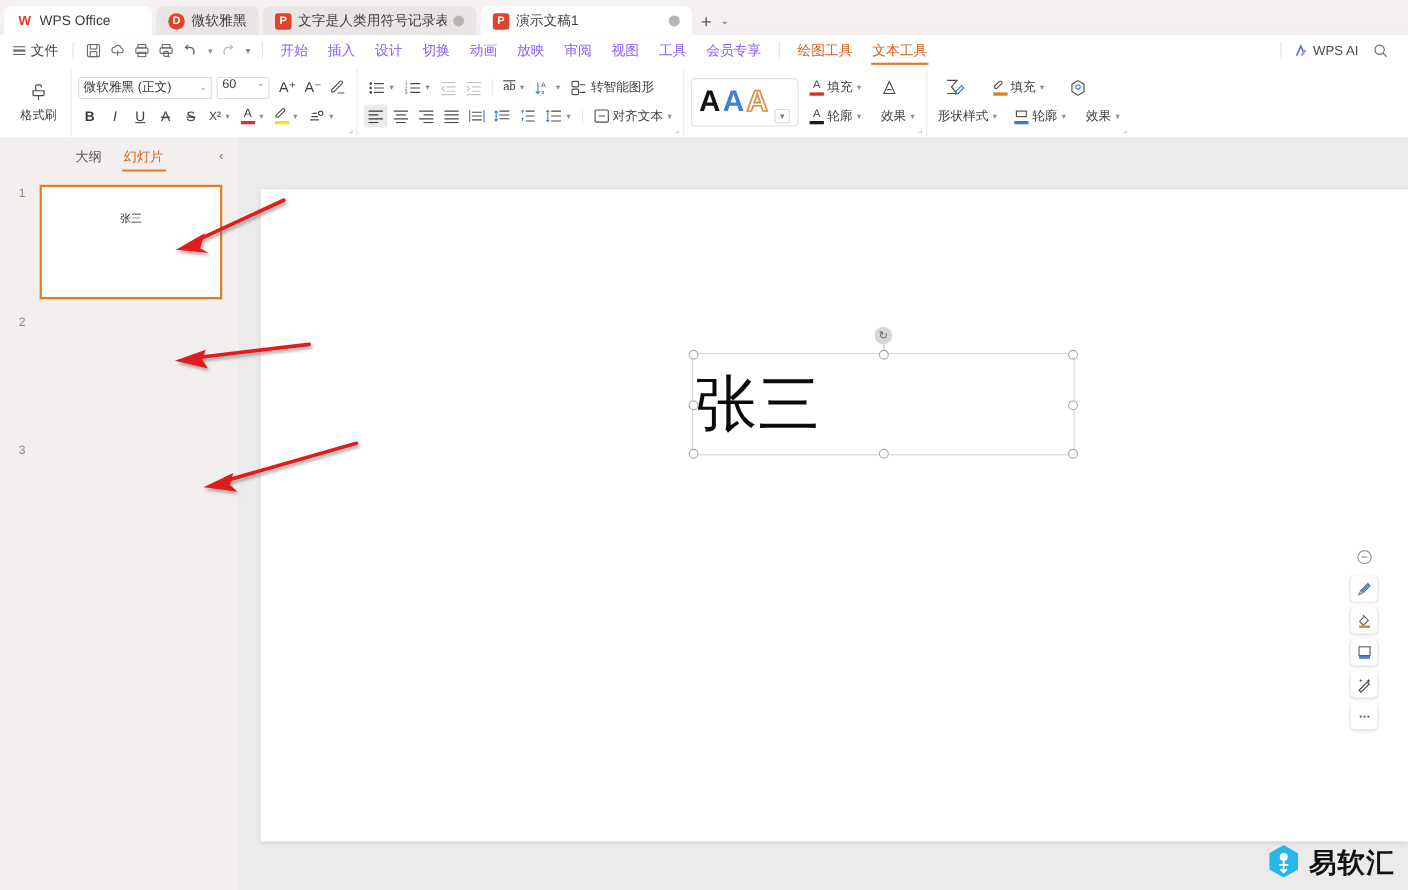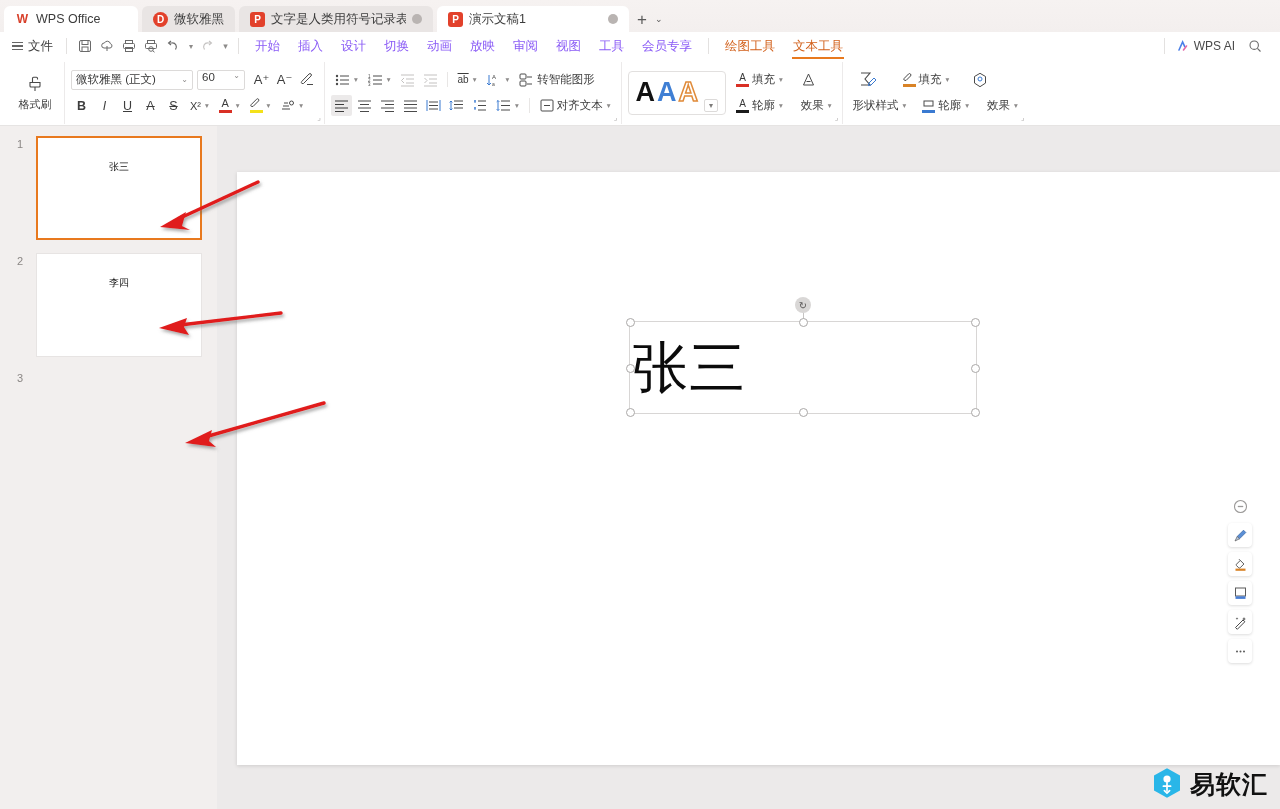--- a/index.html
+++ b/index.html
@@ -556,34 +556,36 @@
             <span class="tlabel2">效果</span>
             <span class="mini">▾</span>
           </div>
         </div>
       </div>
       <span class="expander">⌟</span>
     </div>
   </div>
 
   <div class="leftpanel">
+    <div class="lptabs">
+      <span class="lptab">大纲</span>
+      <span class="lptab act">幻灯片</span>
+      <span class="lpcollapse">‹</span>
+    </div>
     <div class="thumbs">
 
       <div class="thumbrow">
         <span class="thumbnum">1</span>
         <div class="thumb sel">
           <span class="ttxt">张三</span>
         </div>
       </div>
 
       <div class="thumbrow">
         <span class="thumbnum">2</span>
-        <div class="thumb">
-          <span class="ttxt">李四</span>
-        </div>
       </div>
 
       <div class="thumbrow">
         <span class="thumbnum">3</span>
       </div>
 
     </div>
   </div>
 
   <div class="stage">

